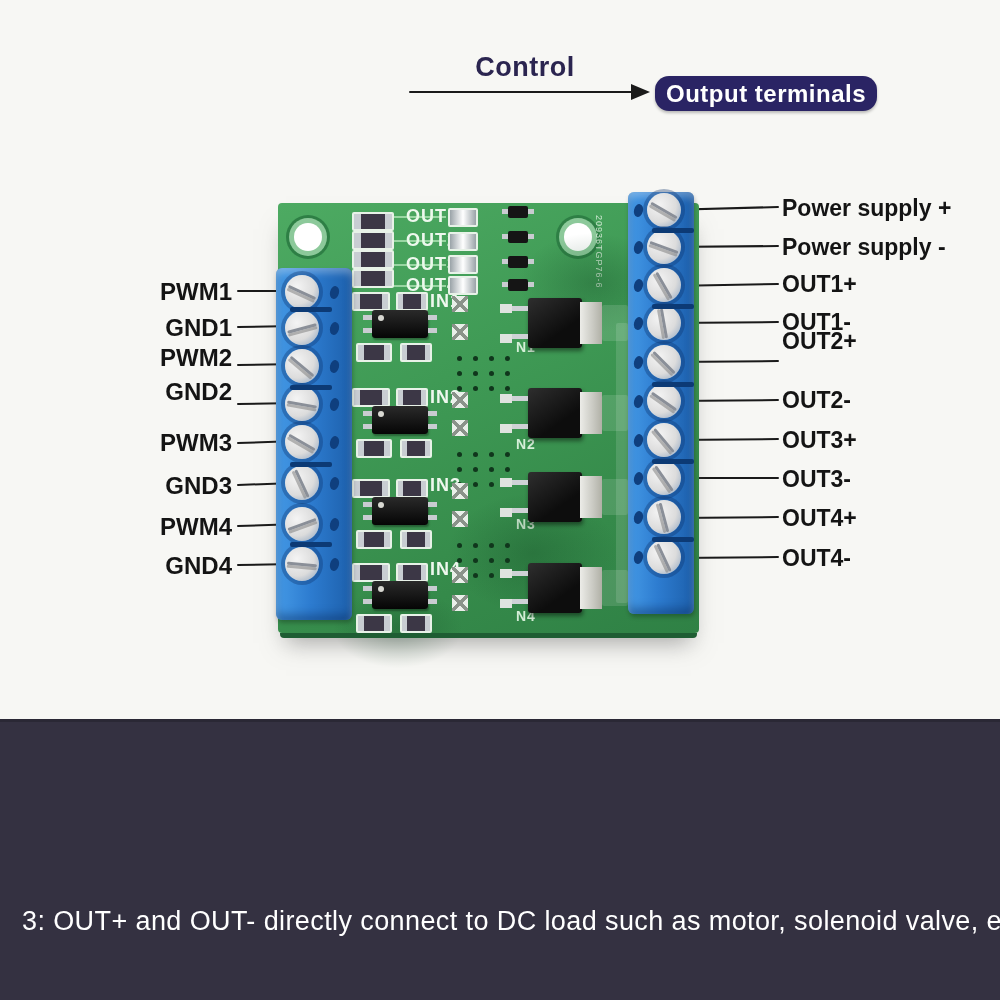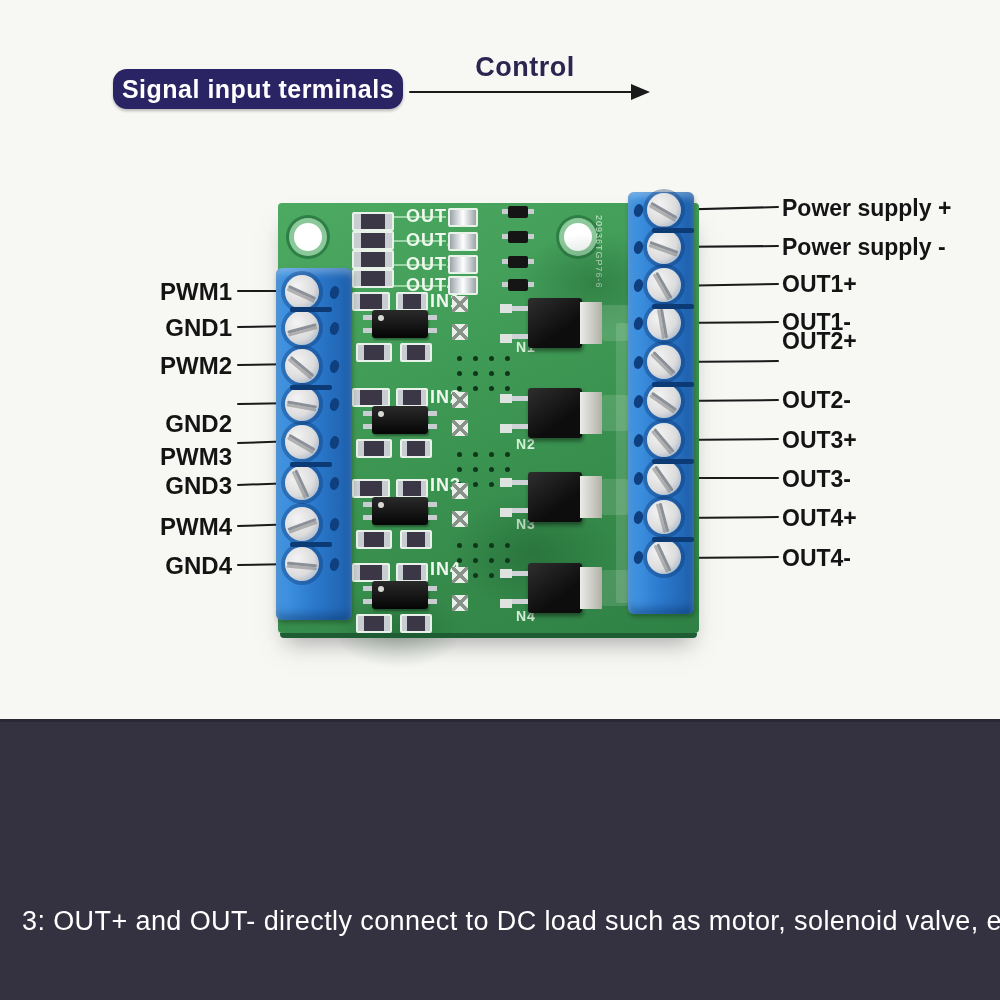--- a/index.html
+++ b/index.html
@@ -83,22 +83,22 @@
   .notes{position:absolute;left:0;top:719px;width:1000px;height:281px;
     background:var(--notes-bg,#343141);border-top:3px solid #2a2835;}
   .notes p{position:absolute;left:22px;margin:0;color:#fff;font-size:27px;
     letter-spacing:.4px;white-space:nowrap;font-weight:400;}
 </style>
 </head>
 <body>
 
 <div class="stage">
 
-  <div class="pill" id="pill-input">Signal input terminals</div>
   <div id="control-label">Control</div>
+  <div class="pill" id="pill-output">Output terminals</div>
 
   <svg class="overlay">
     <g stroke="#1a1a1a" stroke-width="2" stroke-linecap="round">
       <path d="M410 92 H634"></path>
       <path d="M238 291 L296 291"></path>
         <path d="M238 327 L294 326"></path>
       <path d="M238 365 L298 364"></path>
         <path d="M238 404 L298 403"></path>
       <path d="M238 443 L296 441"></path>
         <path d="M238 485 L294 483"></path>
@@ -113,23 +113,23 @@
       <path d="M674 440 L778 439"></path>
         <path d="M674 478 L778 478"></path>
       <path d="M676 518 L778 517"></path>
         <path d="M676 558 L778 557"></path>
     </g>
     <polygon points="650,92 631,84 631,100" fill="#1a1a1a"></polygon>
   </svg>
 
   <div class="pin-label left" style="top:278px">PWM1</div>
   <div class="pin-label left" style="top:314px">GND1</div>
-  <div class="pin-label left" style="top:352px">PWM2</div>
-  <div class="pin-label left" style="top:410px">GND2</div>
-  <div class="pin-label left" style="top:443px">PWM3</div>
+  <div class="pin-label left" style="top:344px">PWM2</div>
+  <div class="pin-label left" style="top:378px">GND2</div>
+  <div class="pin-label left" style="top:429px">PWM3</div>
   <div class="pin-label left" style="top:472px">GND3</div>
   <div class="pin-label left" style="top:513px">PWM4</div>
   <div class="pin-label left" style="top:552px">GND4</div>
 
   <div class="pin-label right" style="top:195px">Power supply +</div>
   <div class="pin-label right" style="top:234px">Power supply -</div>
   <div class="pin-label right" style="top:271px">OUT1+</div>
   <div class="pin-label right" style="top:309px">OUT1-</div>
   <div class="pin-label right" style="top:328px">OUT2+</div>
   <div class="pin-label right" style="top:387px">OUT2-</div>

